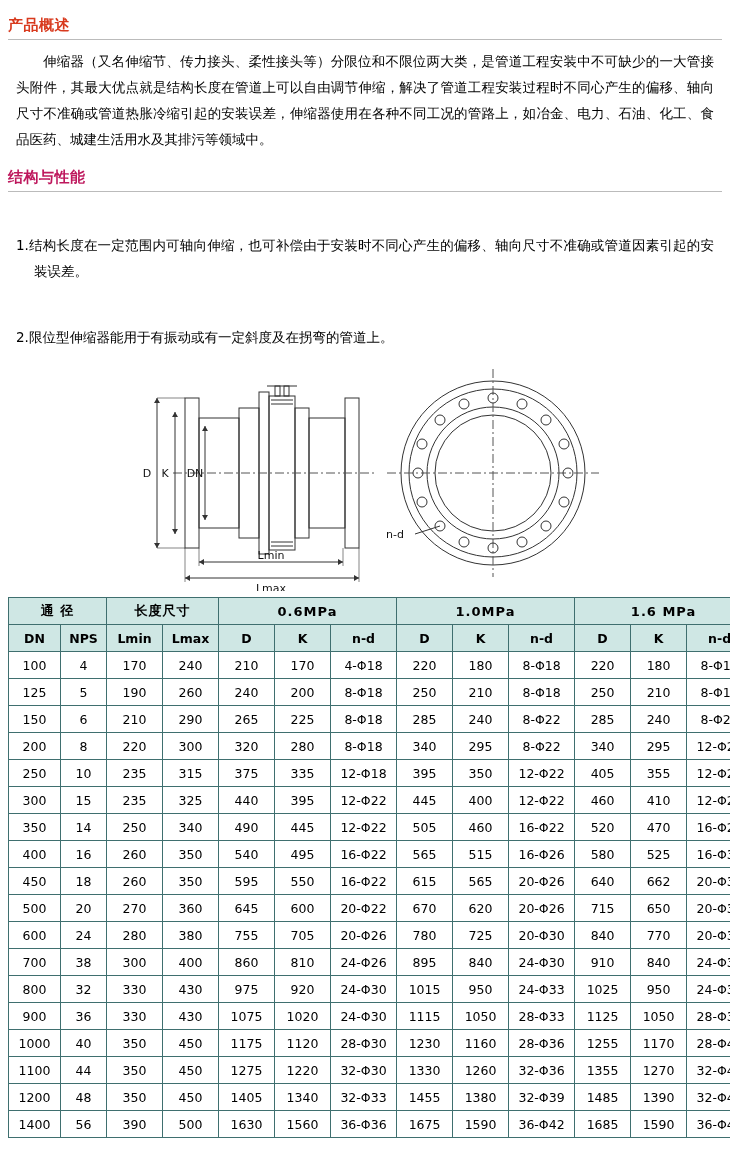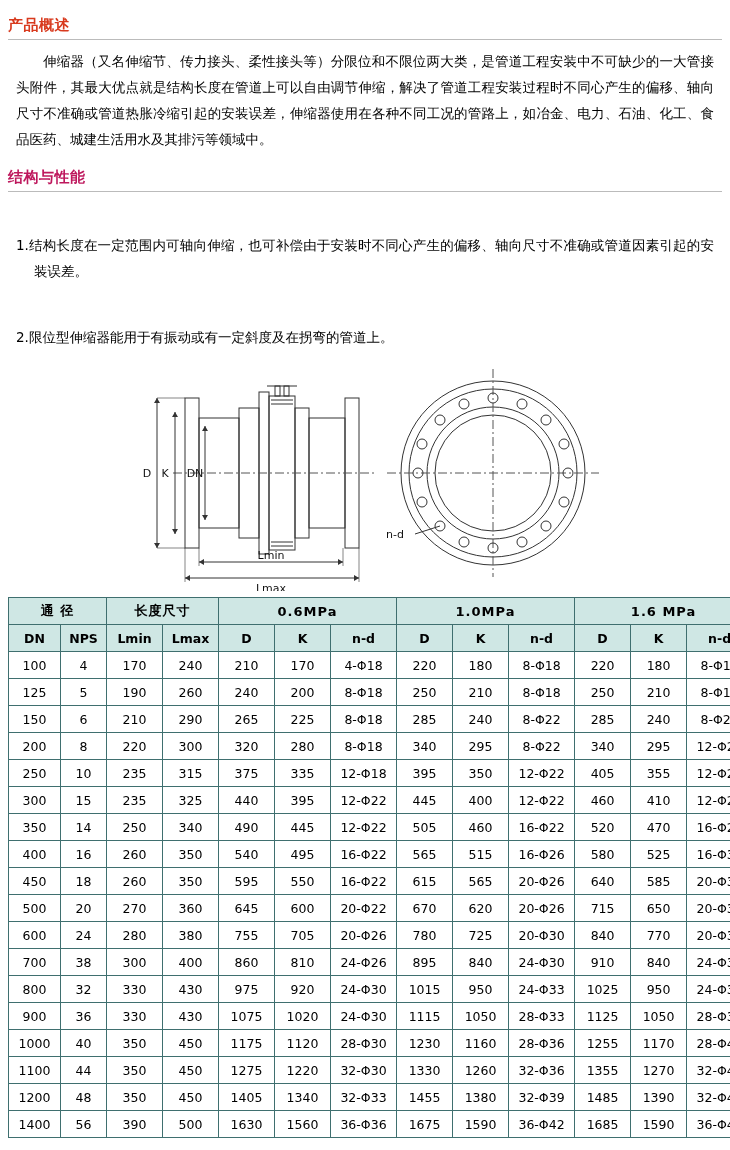--- a/index.html
+++ b/index.html
@@ -350,21 +350,21 @@
             <td>18</td>
             <td>260</td>
             <td>350</td>
             <td>595</td>
             <td>550</td>
             <td>16-Φ22</td>
             <td>615</td>
             <td>565</td>
             <td>20-Φ26</td>
             <td>640</td>
-            <td>585</td>
+            <td>662</td>
             <td>20-Φ30</td>
           </tr>
           <tr>
             <td>500</td>
             <td>20</td>
             <td>270</td>
             <td>360</td>
             <td>645</td>
             <td>600</td>
             <td>20-Φ22</td>

